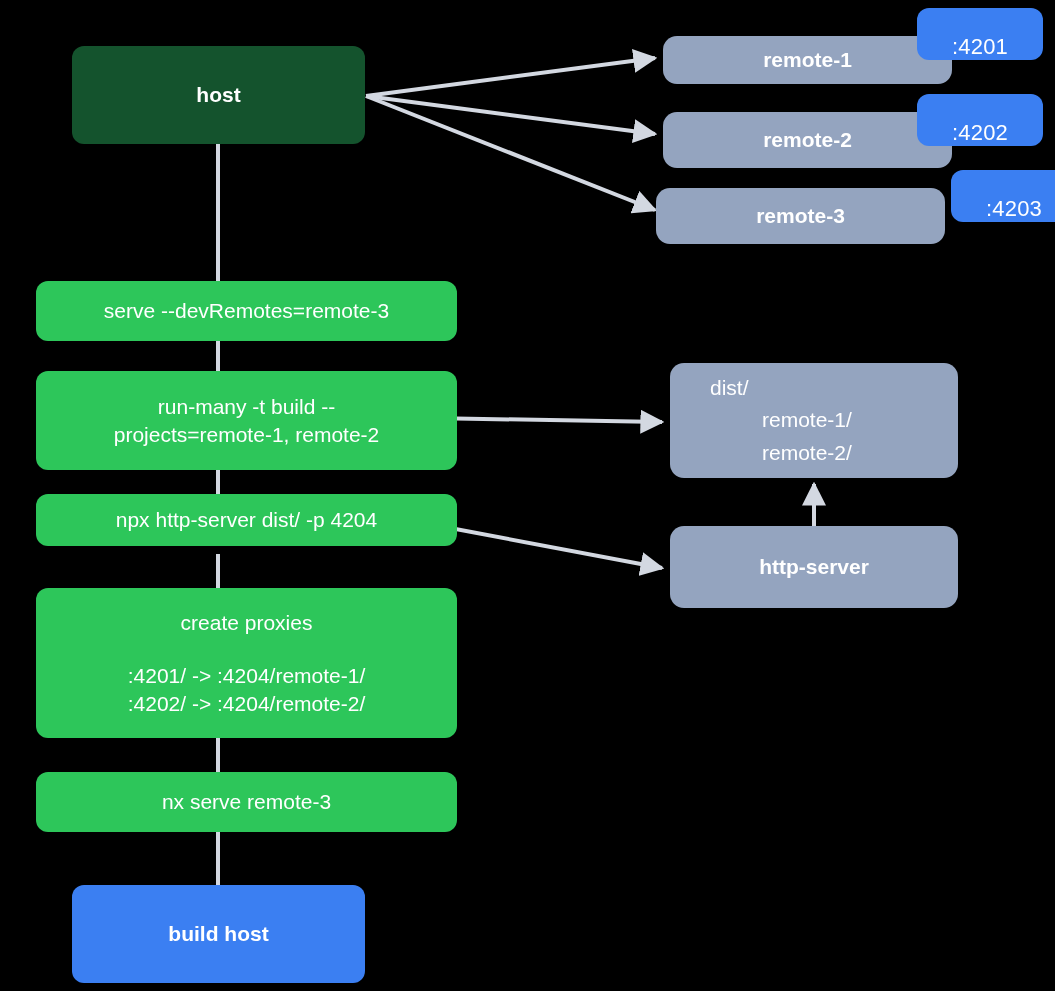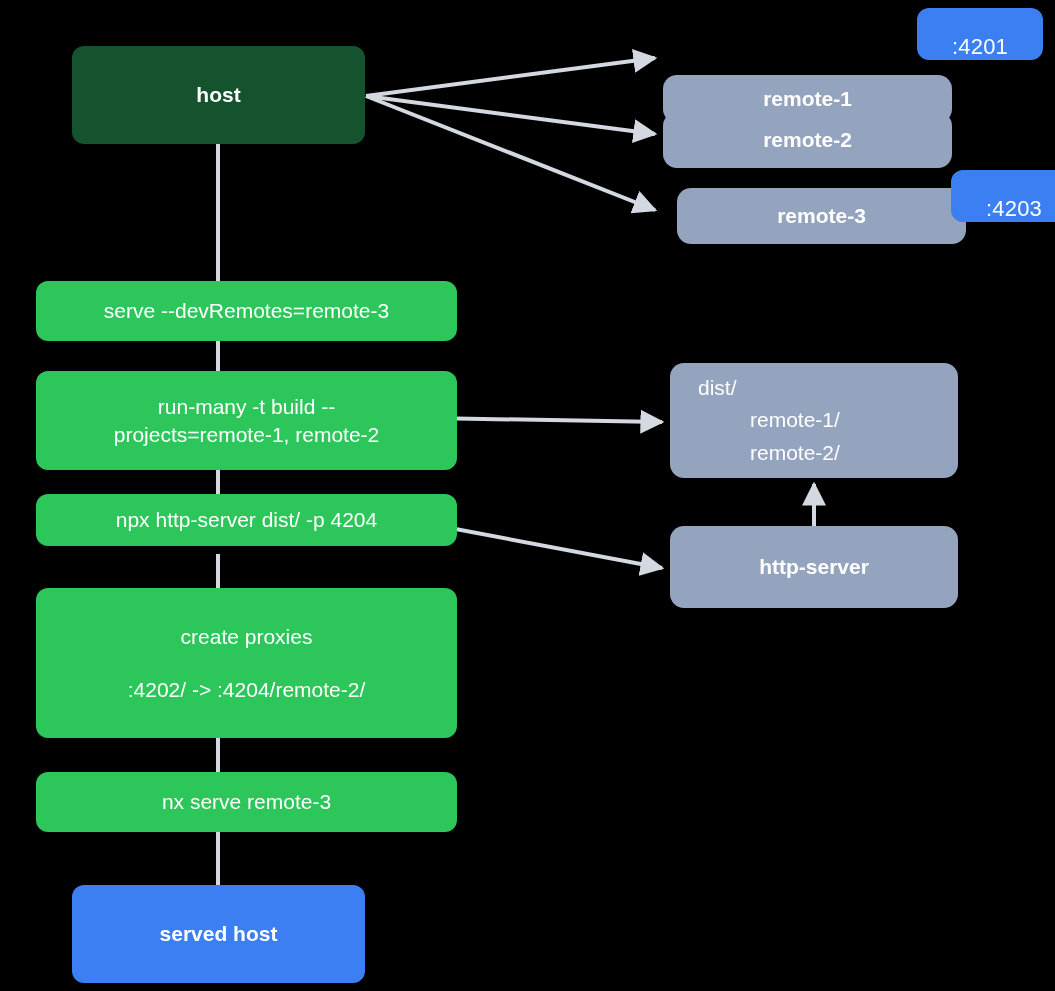--- a/index.html
+++ b/index.html
@@ -71,21 +71,21 @@
     font-size: 22px;
     font-weight: normal;
     display: flex;
     align-items: flex-end;
     justify-content: center;
     letter-spacing: 0.2px;
   }
   .dist-inner {
     width: 100%;
     text-align: left;
-    padding-left: 28px;
+    padding-left: 40px;
     font-weight: normal;
     font-size: 21px;
     line-height: 1.55;
   }
   .dist-inner .indent { padding-left: 52px; display: block; }
   .proxy-title { margin-bottom: 26px; }
   .proxy-line { display: block; }
   .cmd-two-line span { display: block; }
 </style>
 </head>
@@ -115,32 +115,35 @@
 
     <line x1="429" y1="524" x2="662" y2="568" stroke="#D3D8E1" stroke-width="4" marker-end="url(#arrow)"></line>
 
     <line x1="814" y1="526" x2="814" y2="484" stroke="#D3D8E1" stroke-width="4" marker-end="url(#arrow)"></line>
   </svg>
 
   <div class="node host" style="left:72px; top:46px; width:293px; height:98px;">
     <span>host</span>
   </div>
 
-  <div class="node remote" style="left:663px; top:36px; width:289px; height:48px;margin-top:39px;">
+  <div class="node remote" style="left:663px; top:36px; width:289px; height:48px;">
     <span>remote-1</span>
   </div>
   <div class="badge" style="left:917px; top:8px; width:126px; height:52px;">
     <span>:4201</span>
   </div>
 
   <div class="node remote" style="left:663px; top:112px; width:289px; height:56px;">
     <span>remote-2</span>
   </div>
+  <div class="badge" style="left:917px; top:94px; width:126px; height:52px;">
+    <span>:4202</span>
+  </div>
 
-  <div class="node remote" style="left:677px; top:188px; width:289px; height:56px;">
+  <div class="node remote" style="left:656px; top:188px; width:289px; height:56px;">
     <span>remote-3</span>
   </div>
   <div class="badge" style="left:917px; top:170px; width:126px; height:52px;margin-left:34px;">
     <span>:4203</span>
   </div>
 
   <div class="node cmd" style="left:8px; top:281px; width:421px; height:60px;">
     <span>serve --devRemotes=remote-3</span>
   </div>
 
@@ -148,29 +151,30 @@
     <span>run-many -t build --</span>
     <span>projects=remote-1, remote-2</span>
   </div>
 
   <div class="node cmd" style="left:8px; top:494px; width:421px; height:52px;">
     <span>npx http-server dist/ -p 4204</span>
   </div>
 
   <div class="node cmd" style="left:8px; top:588px; width:421px; height:150px;">
     <span class="proxy-title">create proxies</span>
+    <span class="proxy-line">:4201/ -&gt; :4204/remote-1/</span>
     <span class="proxy-line">:4202/ -&gt; :4204/remote-2/</span>
   </div>
 
   <div class="node cmd" style="left:8px; top:772px; width:421px; height:60px;align-items:center;">
     <span>nx serve remote-3</span>
   </div>
 
   <div class="node servedhost" style="left:72px; top:885px; width:293px; height:98px;">
-    <span>served host</span>
+    <span>build host</span>
   </div>
 
   <div class="node grayblock" style="left:670px; top:363px; width:288px; height:115px;">
     <div class="dist-inner">
       <span>dist/</span>
       <span class="indent">remote-1/</span>
       <span class="indent">remote-2/</span>
     </div>
   </div>
 

